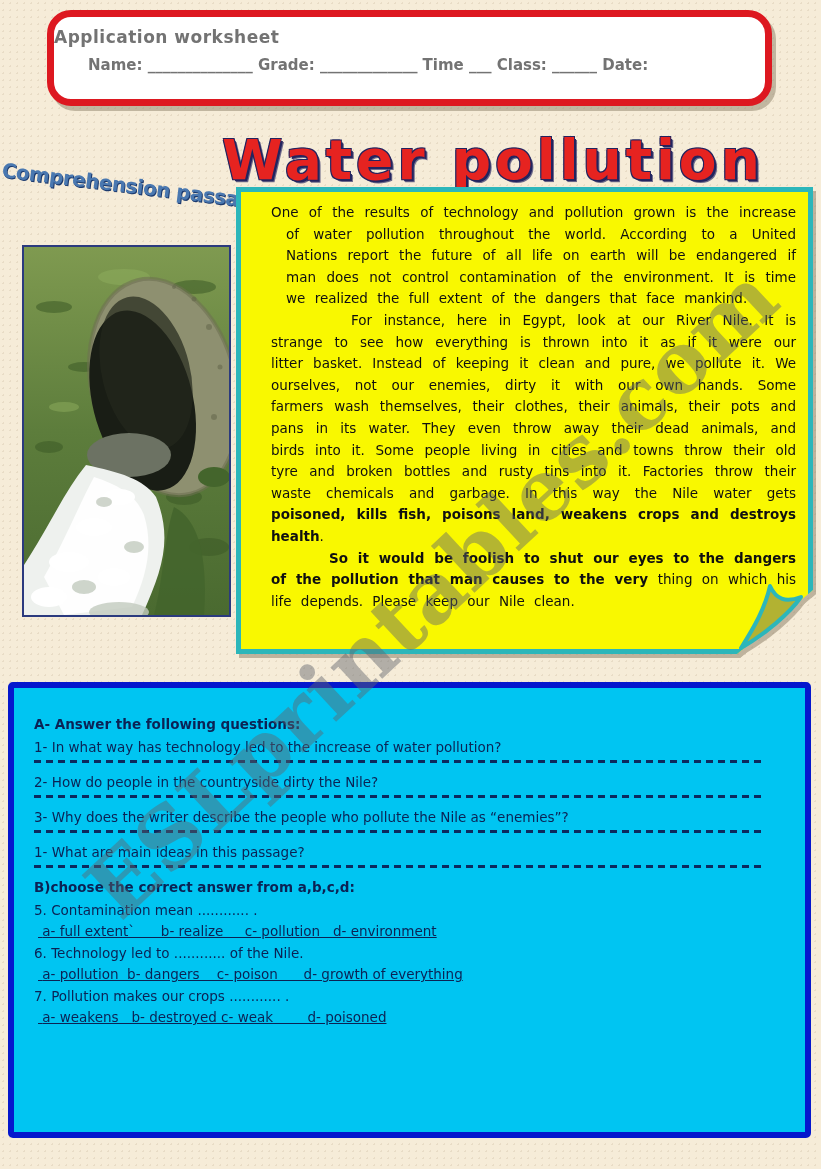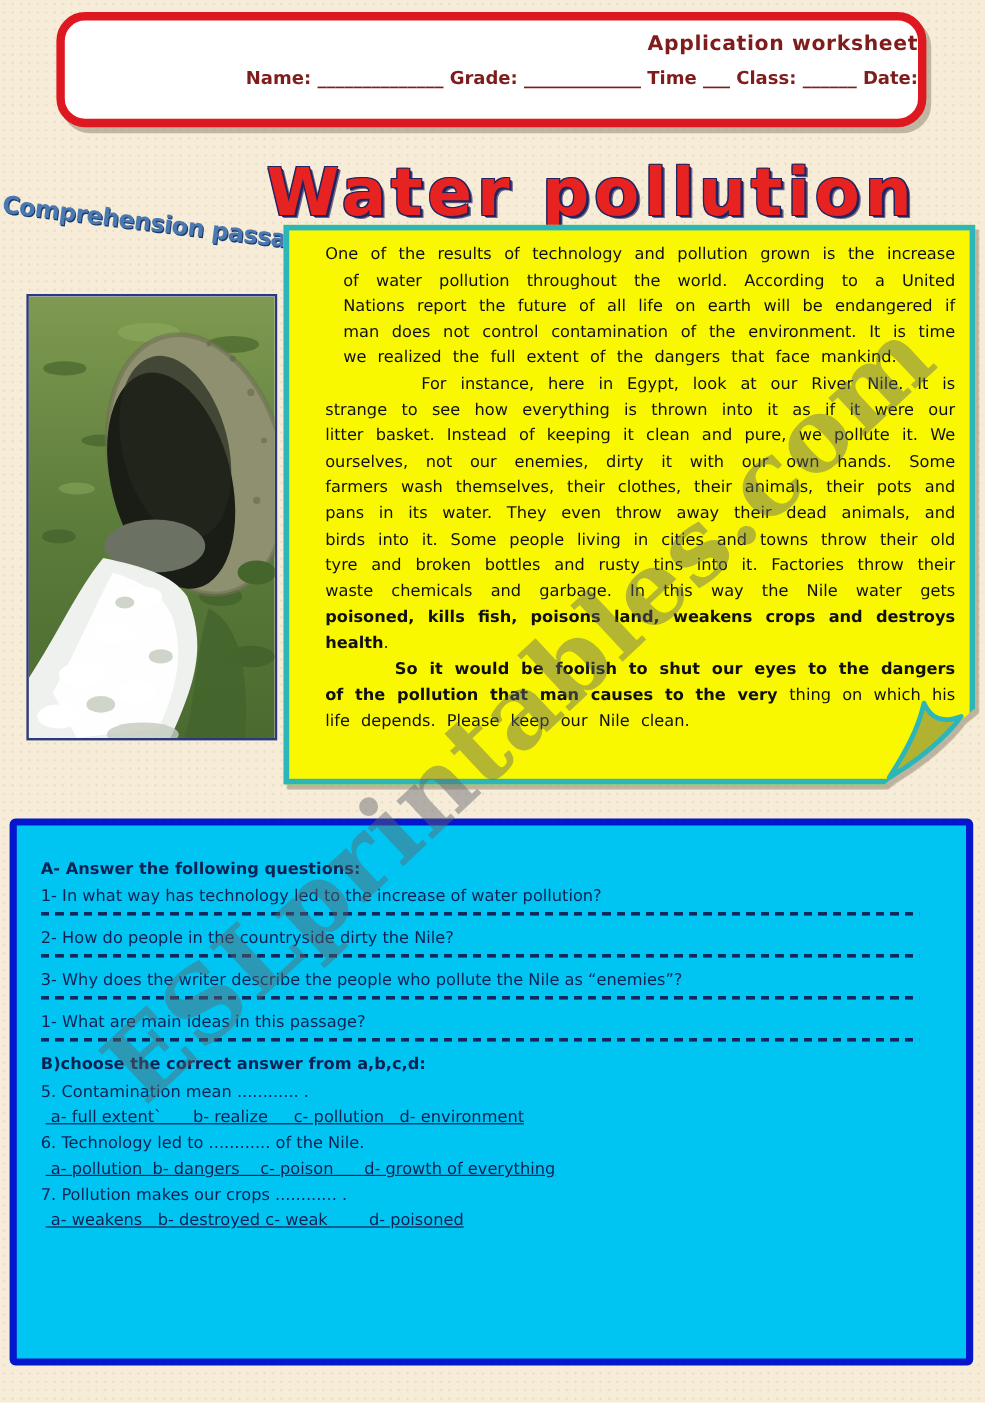--- a/index.html
+++ b/index.html
@@ -11,21 +11,21 @@
     background-size: 7px 7px;
     font-family: "DejaVu Sans", "Liberation Sans", sans-serif;
     overflow: hidden;
   }
 
   
   .header-box {
     position: absolute; left: 47px; top: 10px; width: 711px; height: 82px;
     background: #ffffff; border: 7px solid #dd1820; border-radius: 24px;
     box-shadow: 4px 5px 0 rgba(150,138,115,0.55);
-    text-align: right; color: #7f1d1d;
+    text-align: left; color: #737373;
   }
   .header-title { font-size: 17px; font-weight: bold; margin-top: 10px; letter-spacing: 0.5px; }
   .header-fields { font-size: 15px; font-weight: bold; margin-top: 9px; white-space: pre-wrap; padding-left: 34px; }
 
   
   .main-title {
     position: absolute; left: 222px; top: 128px;
     font-size: 55px; font-weight: bold; letter-spacing: 4px;
     color: #e62320;
     text-shadow: 2px 2px 0 #23245f, -1px 1px 0 #23245f, 1px -1px 0 #23245f, -1px -1px 0 #23245f, 3px 3px 0 rgba(35,36,95,0.65);

